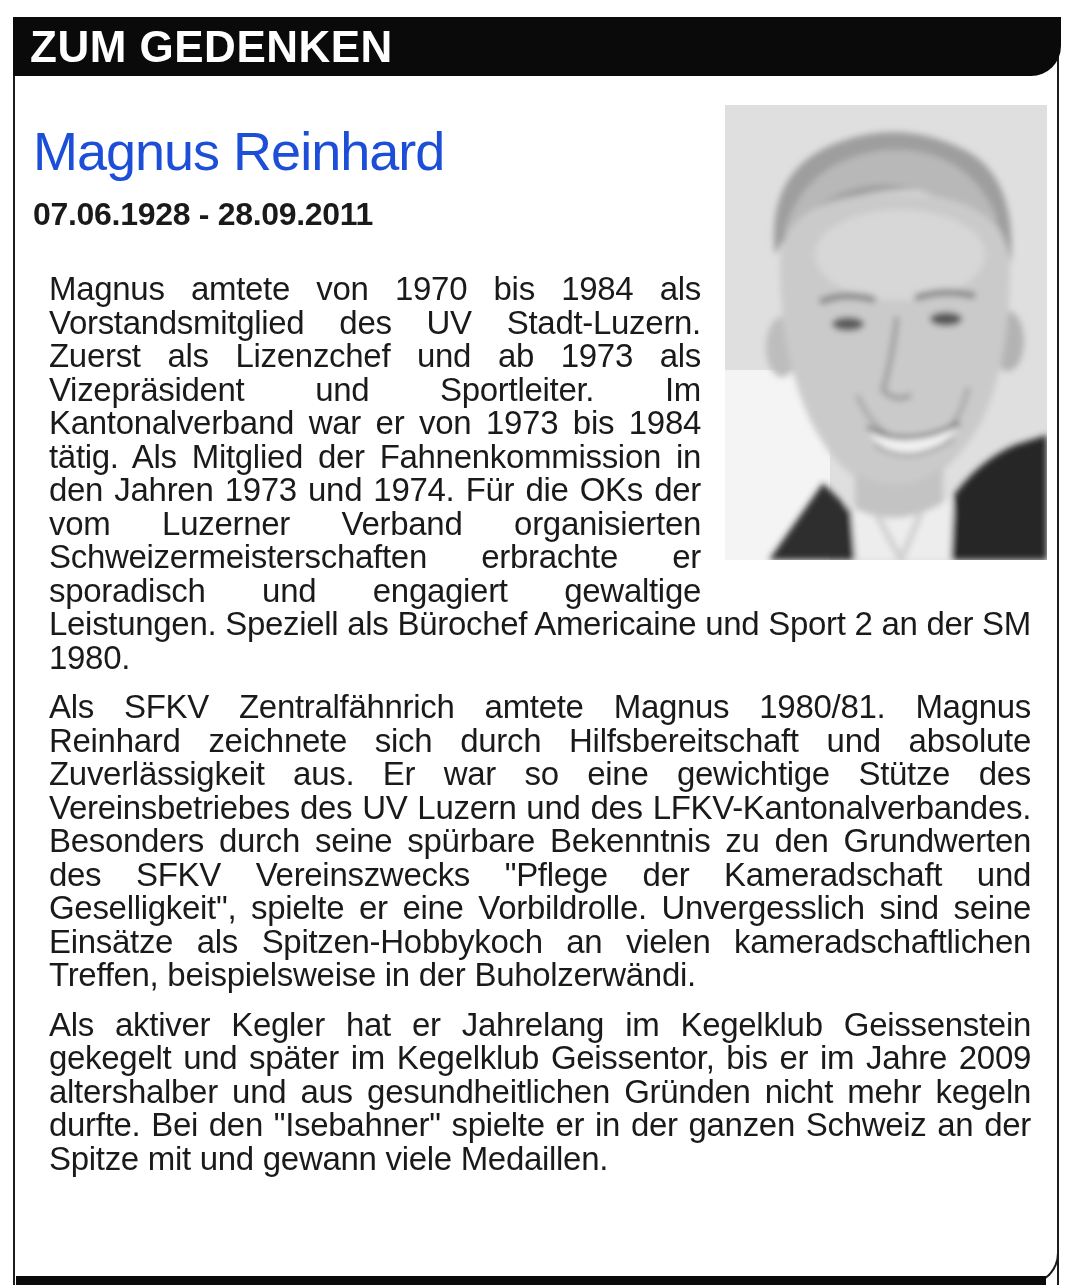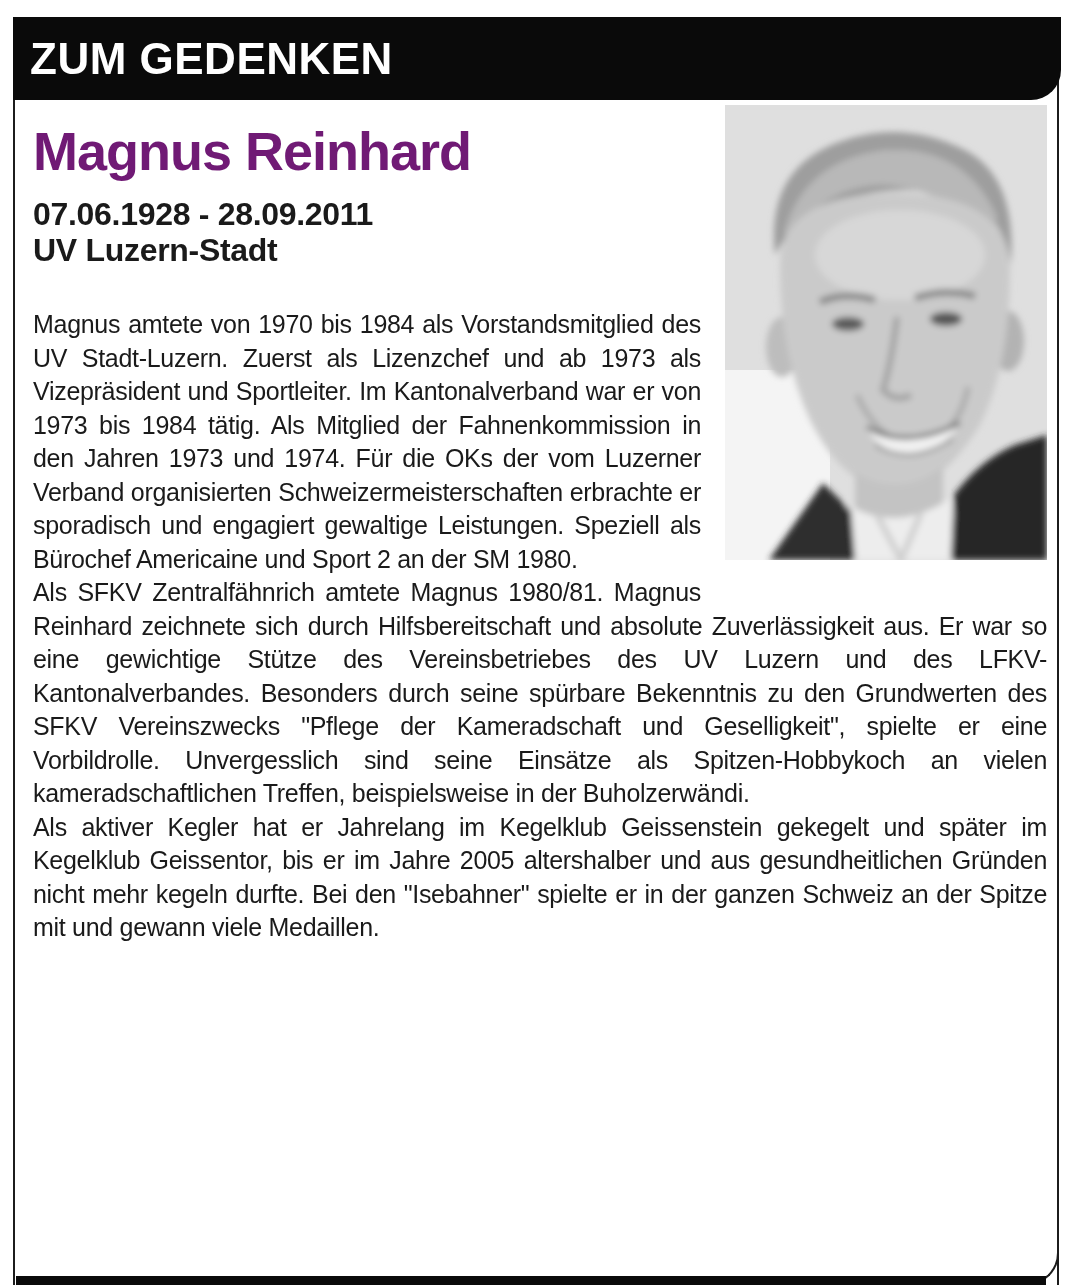--- a/index.html
+++ b/index.html
@@ -39,21 +39,21 @@
     border-bottom-right-radius: 32px;
     background: #ffffff;
   }
 
   
   .header-bar {
     position: absolute;
     left: 13px;
     top: 17px;
     width: 1048px;
-    height: 83px;
+    height: 59px;
     background: #0a0a0a;
     border-radius: 0 0 30px 0;
     display: flex;
     align-items: center;
     padding-left: 17px;
     box-sizing: border-box;
     z-index: 3;
   }
   .header-title {
     color: #ffffff;
@@ -88,36 +88,36 @@
     width: 322px;
     height: 455px;
     margin: 5px 0 42px 24px;
     overflow: hidden;
   }
 
   .article-title {
     margin: 22px 0 0 0;
     font-size: 54px;
     line-height: 58px;
-    font-weight: 700;
+    font-weight: 400;
     letter-spacing: -1px;
-    color: #701a75;
+    color: #1d4ed8;
   }
 
   .dates-block {
     margin-top: 16px;
     font-size: 32px;
     font-weight: 700;
     line-height: 36px;
     letter-spacing: -0.3px;
   }
 
   p.body {
-    margin: 0;
-    font-size: 25px;
+    margin: 16px;
+    font-size: 33px;
     line-height: 33.5px;
     text-align: justify;
     letter-spacing: -0.3px;
   }
   p.body.first {
     margin-top: 40px;
   }
 
   .closing-line {
     margin-top: 40px;
@@ -193,24 +193,23 @@
 
         <path d="M44 455 L98 378 Q116 396 126 406 L130 455 Z" fill="#2e2e2e"></path>
       </g>
     </svg>
   </div>
 
   <h1 class="article-title">Magnus Reinhard</h1>
 
   <div class="dates-block">
     <div>07.06.1928 - 28.09.2011</div>
-    <div>UV Luzern-Stadt</div>
   </div>
 
   <p class="body first">Magnus amtete von 1970 bis 1984 als Vorstandsmitglied des UV Stadt-Luzern. Zuerst als Lizenzchef und ab 1973 als Vizepräsident und Sportleiter. Im Kantonalverband war er von 1973 bis 1984 tätig. Als Mitglied der Fahnenkommission in den Jahren 1973 und 1974. Für die OKs der vom Luzerner Verband organisierten Schweizermeisterschaften erbrachte er sporadisch und engagiert gewaltige Leistungen. Speziell als Bürochef Americaine und Sport 2 an der SM 1980.</p>
   <p class="body">Als SFKV Zentralfähnrich amtete Magnus 1980/81. Magnus Reinhard zeichnete sich durch Hilfsbereitschaft und absolute Zuverlässigkeit aus. Er war so eine gewichtige Stütze des Vereinsbetriebes des UV Luzern und des LFKV-Kantonalverbandes. Besonders durch seine spürbare Bekenntnis zu den Grundwerten des SFKV Vereinszwecks "Pflege der Kameradschaft und Geselligkeit", spielte er eine Vorbildrolle. Unvergesslich sind seine Einsätze als Spitzen-Hobbykoch an vielen kameradschaftlichen Treffen, beispielsweise in der Buholzerwändi.</p>
-  <p class="body">Als aktiver Kegler hat er Jahrelang im Kegelklub Geissenstein gekegelt und später im Kegelklub Geissentor, bis er im Jahre 2005 altershalber und aus gesundheitlichen Gründen nicht mehr kegeln durfte. Bei den "Isebahner" spielte er in der ganzen Schweiz an der Spitze mit und gewann viele Medaillen.</p>
+  <p class="body">Als aktiver Kegler hat er Jahrelang im Kegelklub Geissenstein gekegelt und später im Kegelklub Geissentor, bis er im Jahre 2009 altershalber und aus gesundheitlichen Gründen nicht mehr kegeln durfte. Bei den "Isebahner" spielte er in der ganzen Schweiz an der Spitze mit und gewann viele Medaillen.</p>
 
 
 
 </div>
 
 <div class="footer-bar"></div>
 
 </body></html>

